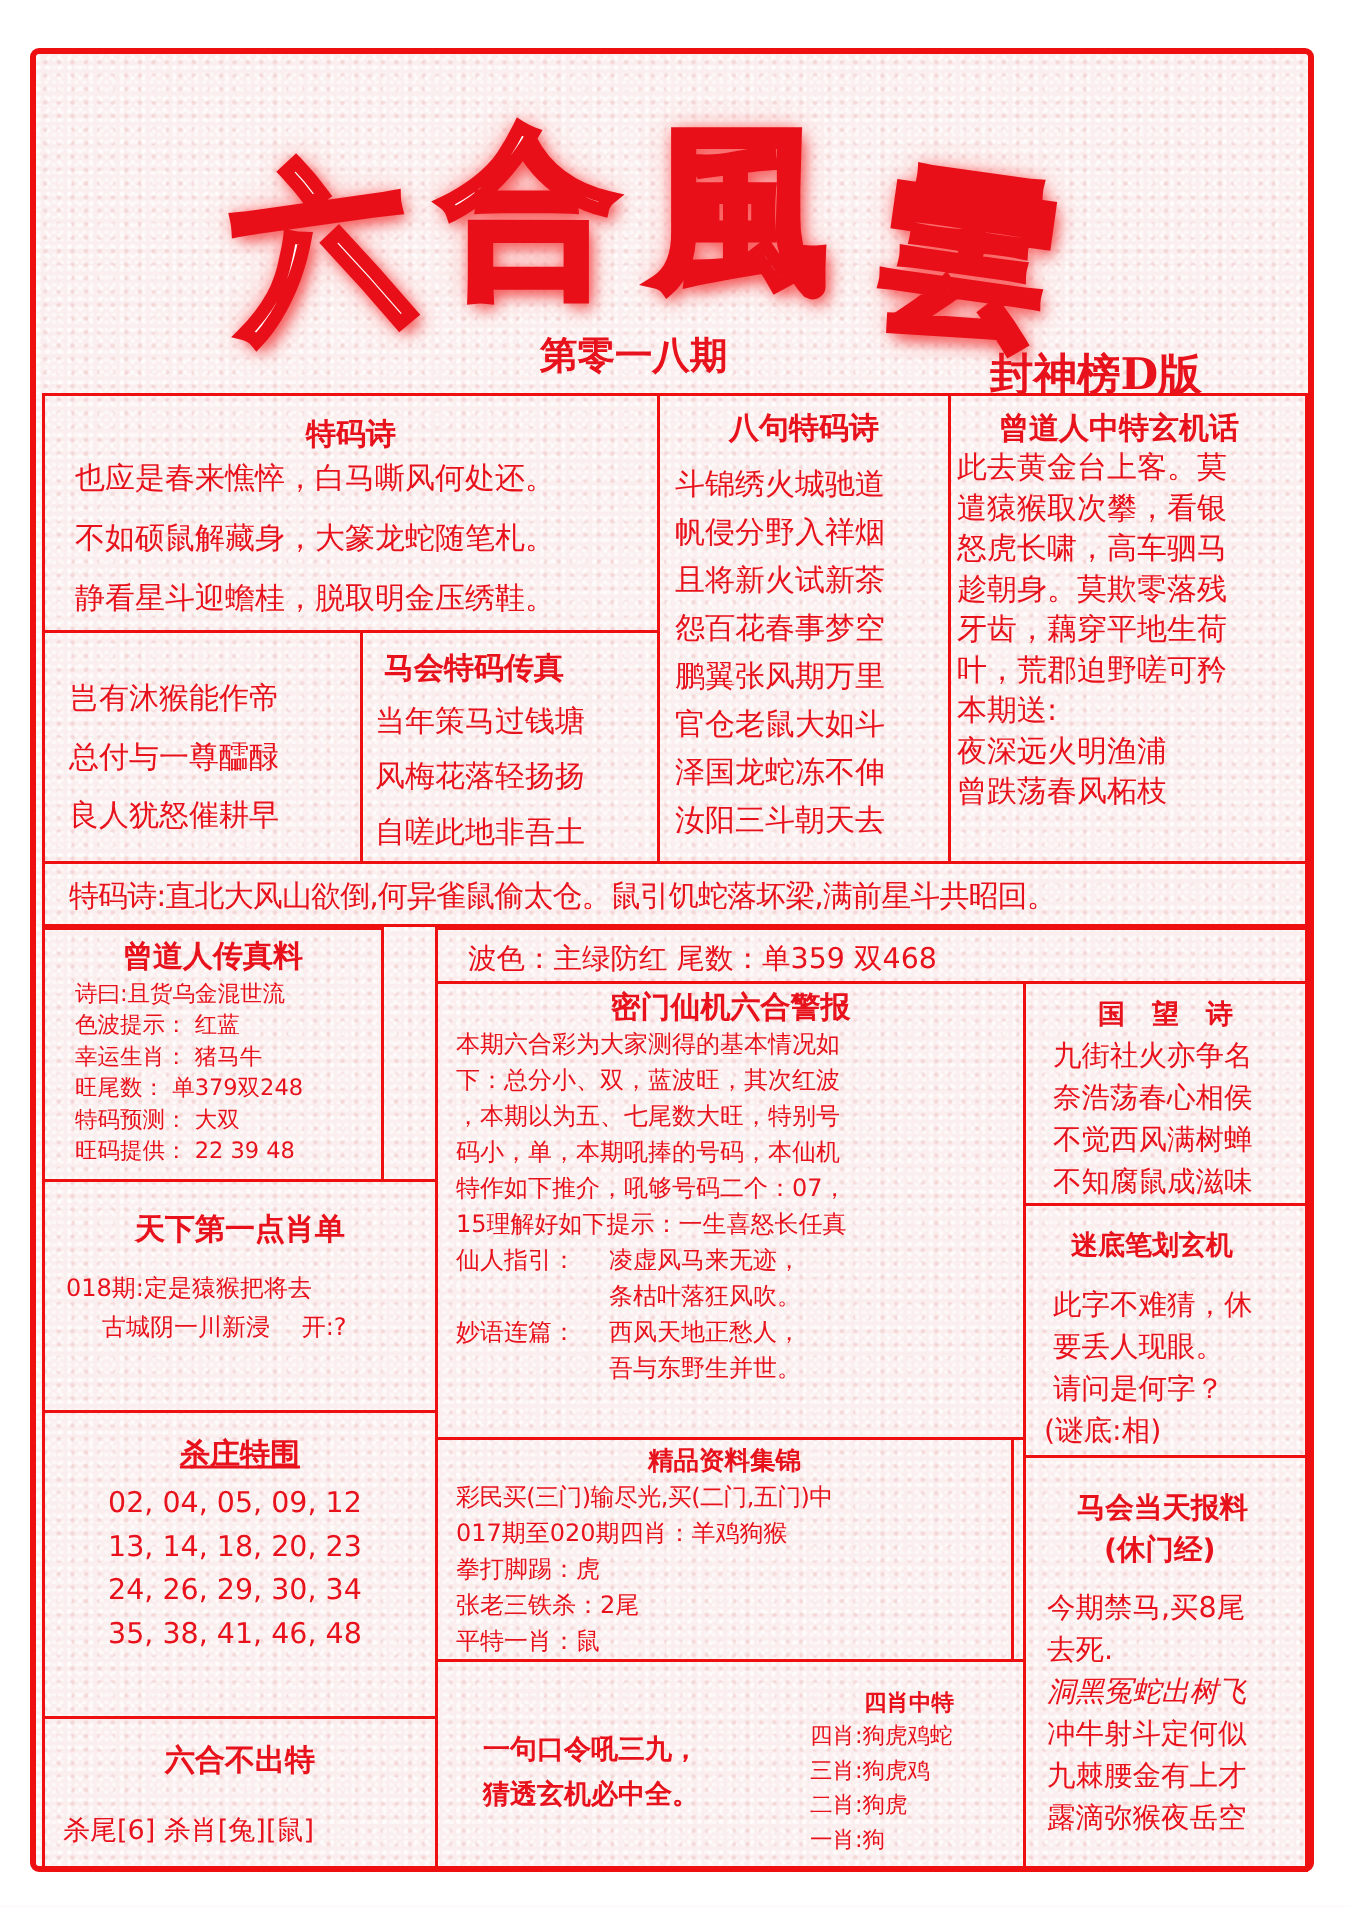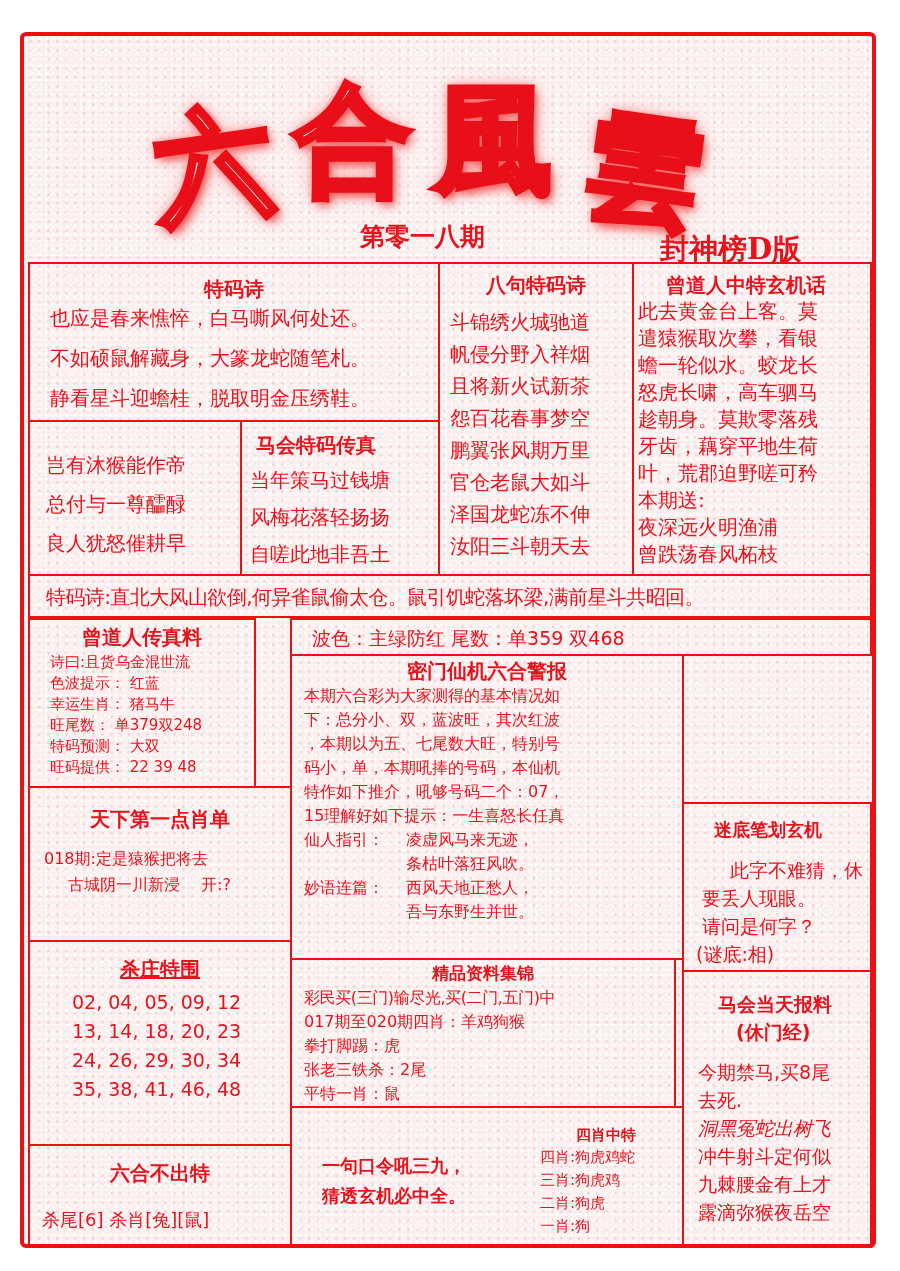--- a/index.html
+++ b/index.html
@@ -66,21 +66,20 @@
       <div class="body20">泽国龙蛇冻不伸</div>
       <div class="body20">汝阳三斗朝天去</div>
     </div>
   </div>
 
   <div class="box" style="left:608px;top:226px;width:240px;height:314px;">
     <div class="t hdr" style="left:32px;top:8px;">曾道人中特玄机话</div>
     <div style="position:absolute;left:4px;top:34px;">
       <div class="body20" style="line-height:27px;">此去黄金台上客。莫</div>
       <div class="body20" style="line-height:27px;">遣猿猴取次攀，看银</div>
-      <div class="body20" style="line-height:27px;">蟾一轮似水。蛟龙长</div>
       <div class="body20" style="line-height:27px;">怒虎长啸，高车驷马</div>
       <div class="body20" style="line-height:27px;">趁朝身。莫欺零落残</div>
       <div class="body20" style="line-height:27px;">牙齿，藕穿平地生荷</div>
       <div class="body20" style="line-height:27px;">叶，荒郡迫野嗟可矜</div>
       <div class="body20" style="line-height:27px;">本期送:</div>
       <div class="body20" style="line-height:27px;">夜深远火明渔浦</div>
       <div class="body20" style="line-height:27px;">曾跌荡春风柘枝</div>
     </div>
   </div>
 
@@ -175,25 +174,34 @@
     <div class="t" style="left:30px;top:76px;font-size:18px;font-weight:bold;">猜透玄机必中全。</div>
     <div class="t" style="left:284px;top:18px;font-size:15px;font-weight:bold;">四肖中特</div>
     <div style="position:absolute;left:248px;top:38px;">
       <div class="body15" style="line-height:23px;">四肖:狗虎鸡蛇</div>
       <div class="body15" style="line-height:23px;">三肖:狗虎鸡</div>
       <div class="body15" style="line-height:23px;">二肖:狗虎</div>
       <div class="body15" style="line-height:23px;">一肖:狗</div>
     </div>
   </div>
 
+  <div class="box" style="left:658px;top:618px;width:190px;height:150px;">
+    <div class="t hdr center" style="left:0;right:0;top:8px;font-size:18px;">国　望　诗</div>
+    <div style="position:absolute;left:18px;top:34px;">
+      <div class="body19" style="line-height:28px;">九街社火亦争名</div>
+      <div class="body19" style="line-height:28px;">奈浩荡春心相侯</div>
+      <div class="body19" style="line-height:28px;">不觉西风满树蝉</div>
+      <div class="body19" style="line-height:28px;">不知腐鼠成滋味</div>
+    </div>
+  </div>
 
   <div class="box" style="left:658px;top:766px;width:190px;height:170px;">
     <div class="t hdr" style="left:30px;top:14px;font-size:18px;">迷底笔划玄机</div>
     <div style="position:absolute;left:12px;top:52px;">
-      <div class="body19" style="line-height:28px;padding-left:6px;margin-left:28px;">此字不难猜，休</div>
+      <div class="body19" style="line-height:28px;padding-left:6px;">此字不难猜，休</div>
       <div class="body19" style="line-height:28px;padding-left:6px;">要丢人现眼。</div>
       <div class="body19" style="line-height:28px;padding-left:6px;">请问是何字？</div>
       <div class="body19" style="line-height:28px;">(谜底:相)</div>
     </div>
   </div>
 
   <div class="box" style="left:658px;top:934px;width:190px;height:278px;">
     <div class="t hdr" style="left:34px;top:20px;font-size:19px;">马会当天报料</div>
     <div class="t hdr" style="left:52px;top:48px;font-size:19px;">(休门经)</div>
     <div style="position:absolute;left:14px;top:86px;">

